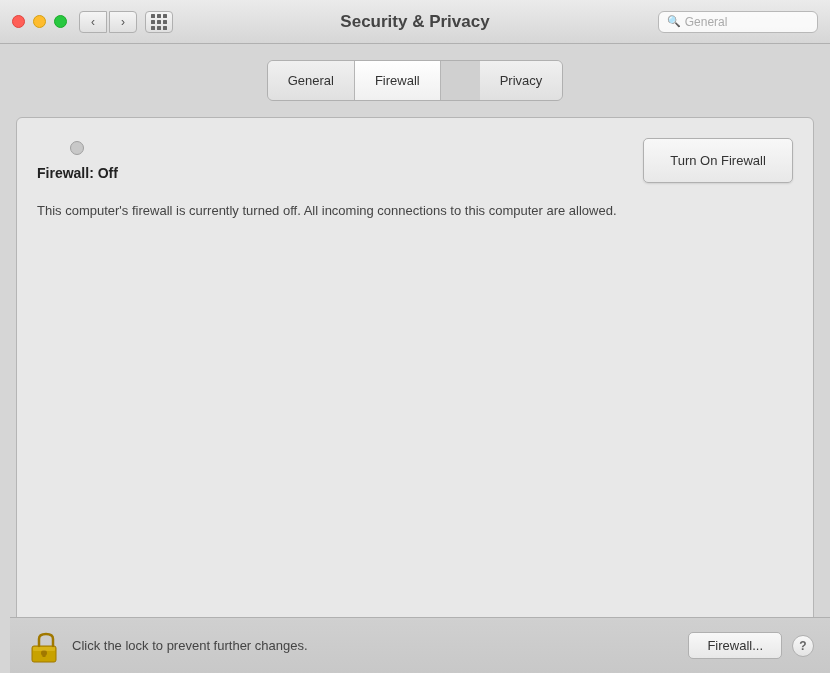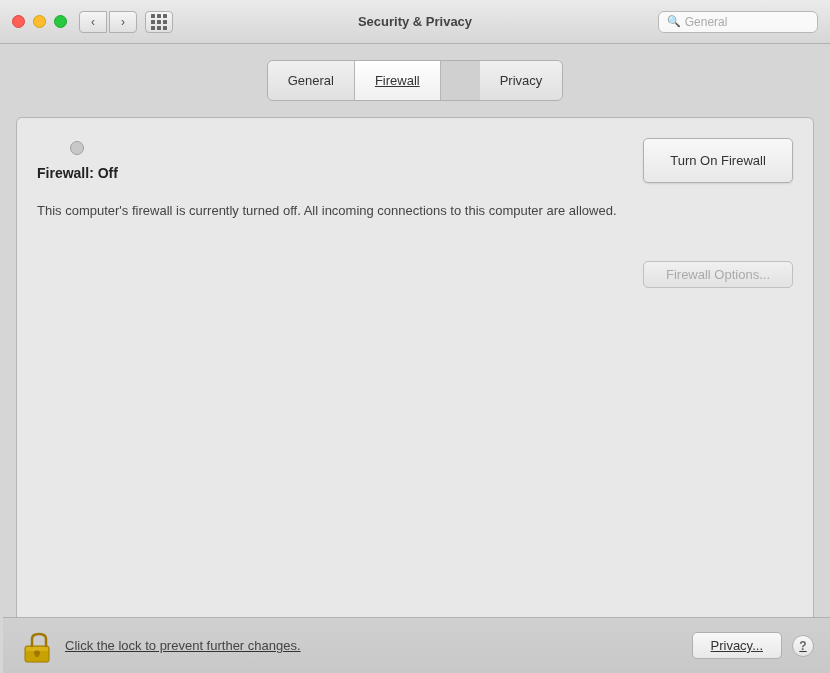--- a/index.html
+++ b/index.html
@@ -81,21 +81,21 @@
       align-items: center;
       justify-content: center;
       font-size: 11px;
       color: #555;
     }
 
     .titlebar-title {
       position: absolute;
       left: 50%;
       transform: translateX(-50%);
-      font-size: 13px;
+      font-size: 17px;
       font-weight: 600;
       color: #444;
     }
 
     .search-box {
       margin-left: auto;
       display: flex;
       align-items: center;
       background: rgba(255,255,255,0.8);
       border: 1px solid #b8b8b8;
@@ -147,21 +147,20 @@
     }
 
     .tab:last-child {
       border-right: none;
       margin-left: 39px;
     }
 
     .tab.active {
       background: linear-gradient(to bottom, #ffffff, #f0f0f0);
       font-weight: 500;
-      text-decoration: underline;
     }
 
     
     .panel {
       background: #e8e8e8;
       border: 1px solid #b5b5b5;
       border-radius: 6px;
       padding: 20px 20px;
       height: calc(673px - 44px - 56px - 60px);
       position: relative;
@@ -207,21 +206,21 @@
       box-shadow: 0 1px 2px rgba(0,0,0,0.1);
       min-width: 150px;
       text-align: center;
     }
 
     .firewall-description {
       font-size: 13px;
       color: #444;
       line-height: 1.5;
       max-width: 600px;
-      margin-bottom: 40px;
+      margin-bottom: 24px;
     }
 
     
     .firewall-options-row {
       display: flex;
       justify-content: flex-end;
     }
 
     .firewall-options-btn {
       background: linear-gradient(to bottom, #f0f0f0, #e2e2e2);
@@ -238,23 +237,22 @@
     
     .bottom-bar {
       height: 56px;
       background: linear-gradient(to bottom, #d0d0d0, #c8c8c8);
       border-top: 1px solid #b0b0b0;
       display: flex;
       align-items: center;
       padding: 0 16px;
       position: absolute;
       bottom: 0;
-      left: 3px;
+      left: 10px;
       right: 0;
-      text-decoration: underline;
     }
 
     .lock-container {
       display: flex;
       align-items: center;
       gap: 10px;
       flex: 1;
     }
 
     .lock-icon-svg {
@@ -359,38 +357,35 @@
     <div class="firewall-status-row">
       <div class="firewall-status-left">
         <div class="status-indicator"></div>
         <span class="firewall-label">Firewall: Off</span>
       </div>
       <button class="turn-on-btn">Turn On Firewall</button>
     </div>
 
     <p class="firewall-description">This computer's firewall is currently turned off. All incoming connections to this computer are allowed.</p>
 
-    <div class="firewall-options-row">
-      <button class="firewall-options-btn">Firewall Options...</button>
-    </div>
   </div>
 </div>
 
 <div class="bottom-bar">
   <div class="lock-container">
     <svg class="lock-icon-svg" viewBox="0 0 36 36">
 
       <rect x="6" y="18" width="24" height="16" rx="2" ry="2" fill="#c8a200" stroke="#a07800" stroke-width="1"></rect>
 
       <path d="M13,18 L13,11 Q13,6 20,6 Q27,6 27,11 L27,18" fill="none" stroke="#a07800" stroke-width="2.5" stroke-linecap="round"></path>
 
       <circle cx="18" cy="25" r="3" fill="#a07800"></circle>
       <rect x="16.5" y="25" width="3" height="4" fill="#a07800"></rect>
 
       <rect x="7" y="19" width="22" height="4" rx="1" fill="rgba(255,220,80,0.3)"></rect>
     </svg>
     <span class="lock-text">Click the lock to prevent further changes.</span>
   </div>
   <div class="bottom-right-buttons">
-    <button class="advanced-btn">Privacy...</button>
+    <button class="advanced-btn">Firewall...</button>
     <div class="help-btn">?</div>
   </div>
 </div>
 
 </body></html>

